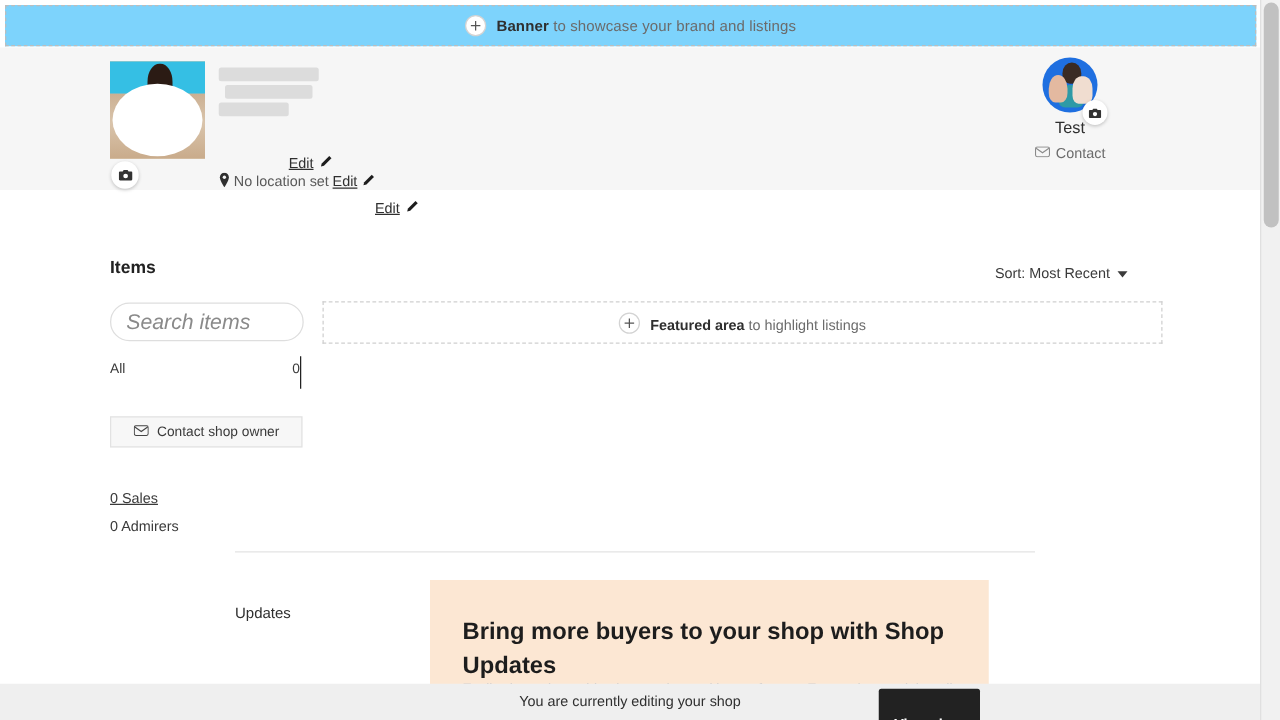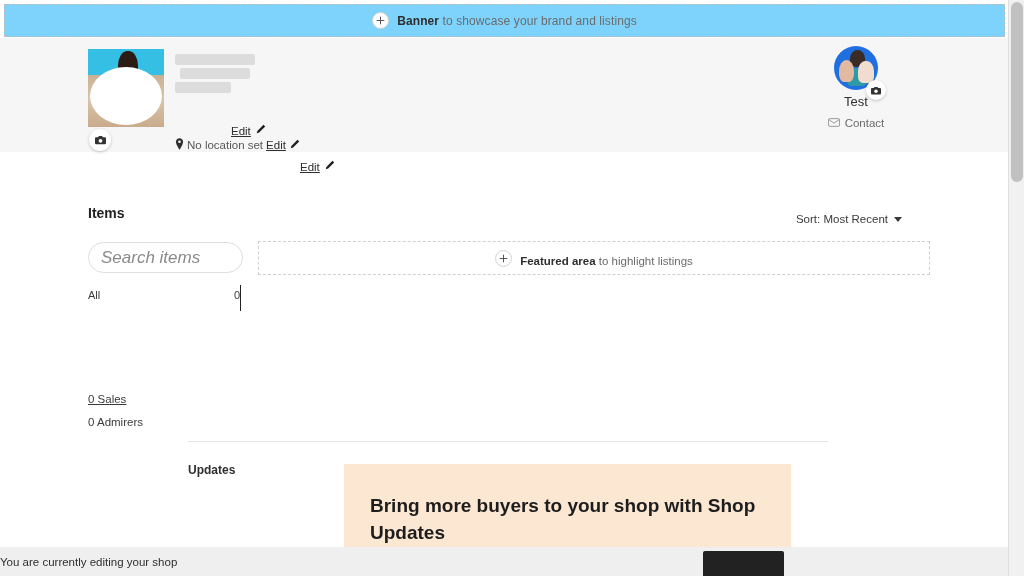--- a/index.html
+++ b/index.html
@@ -409,23 +409,23 @@
     position: absolute;
     left: 188px;
     top: 441px;
     width: 640px;
     height: 1px;
     background: #e4e4e4;
   }
   .updates-label {
     position: absolute;
     left: 188px;
-    top: 463px;
+    top: 483px;
     font-size: 12px;
-    font-weight: 700;
+    font-weight: 400;
     color: #2f2f2f;
   }
   .updates-card {
     position: absolute;
     left: 344px;
     top: 464px;
     width: 447px;
     height: 112px;
     background: #fce7d3;
     padding: 28px 30px 0 26px;
@@ -449,20 +449,21 @@
   
   .edit-bar {
     position: absolute;
     left: 0;
     top: 547px;
     width: 1008px;
     height: 29px;
     background: #efefef;
     display: flex;
     align-items: center;
+    justify-content: center;
   }
   .edit-bar-text {
     font-size: 11.5px;
     color: #2f2f2f;
     position: relative;
     z-index: 2;
   }
   .view-shop-btn {
     position: absolute;
     right: 224px;
@@ -632,20 +633,29 @@
       </span>
     </div>
   </div>
 
   <div class="filter-row">
     <span>All</span>
     <span>0</span>
   </div>
   <div class="filter-bar"></div>
 
+  <div class="contact-owner-btn">
+    <span>
+      <svg width="12" height="9" viewBox="0 0 14 10">
+          <rect x="0.5" y="0.5" width="13" height="9" rx="1.5" fill="none" stroke="#444"></rect>
+          <path d="M1 1.6l6 4.2 6-4.2" fill="none" stroke="#444"></path>
+        </svg>
+    </span>
+    <span>Contact shop owner</span>
+  </div>
 
   <div class="sales-link">0 Sales</div>
   <div class="admirers">0 Admirers</div>
 
   <div class="divider"></div>
   <div class="updates-label">Updates</div>
   <div class="updates-card">
     <div class="updates-head">Bring more buyers to your shop with Shop Updates</div>
   </div>
   <div class="updates-body">Easily share shoppable photo updates with your fans on Etsy and on social media using the Sell on Etsy app. They appear on your shop home and on the Etsy</div>

